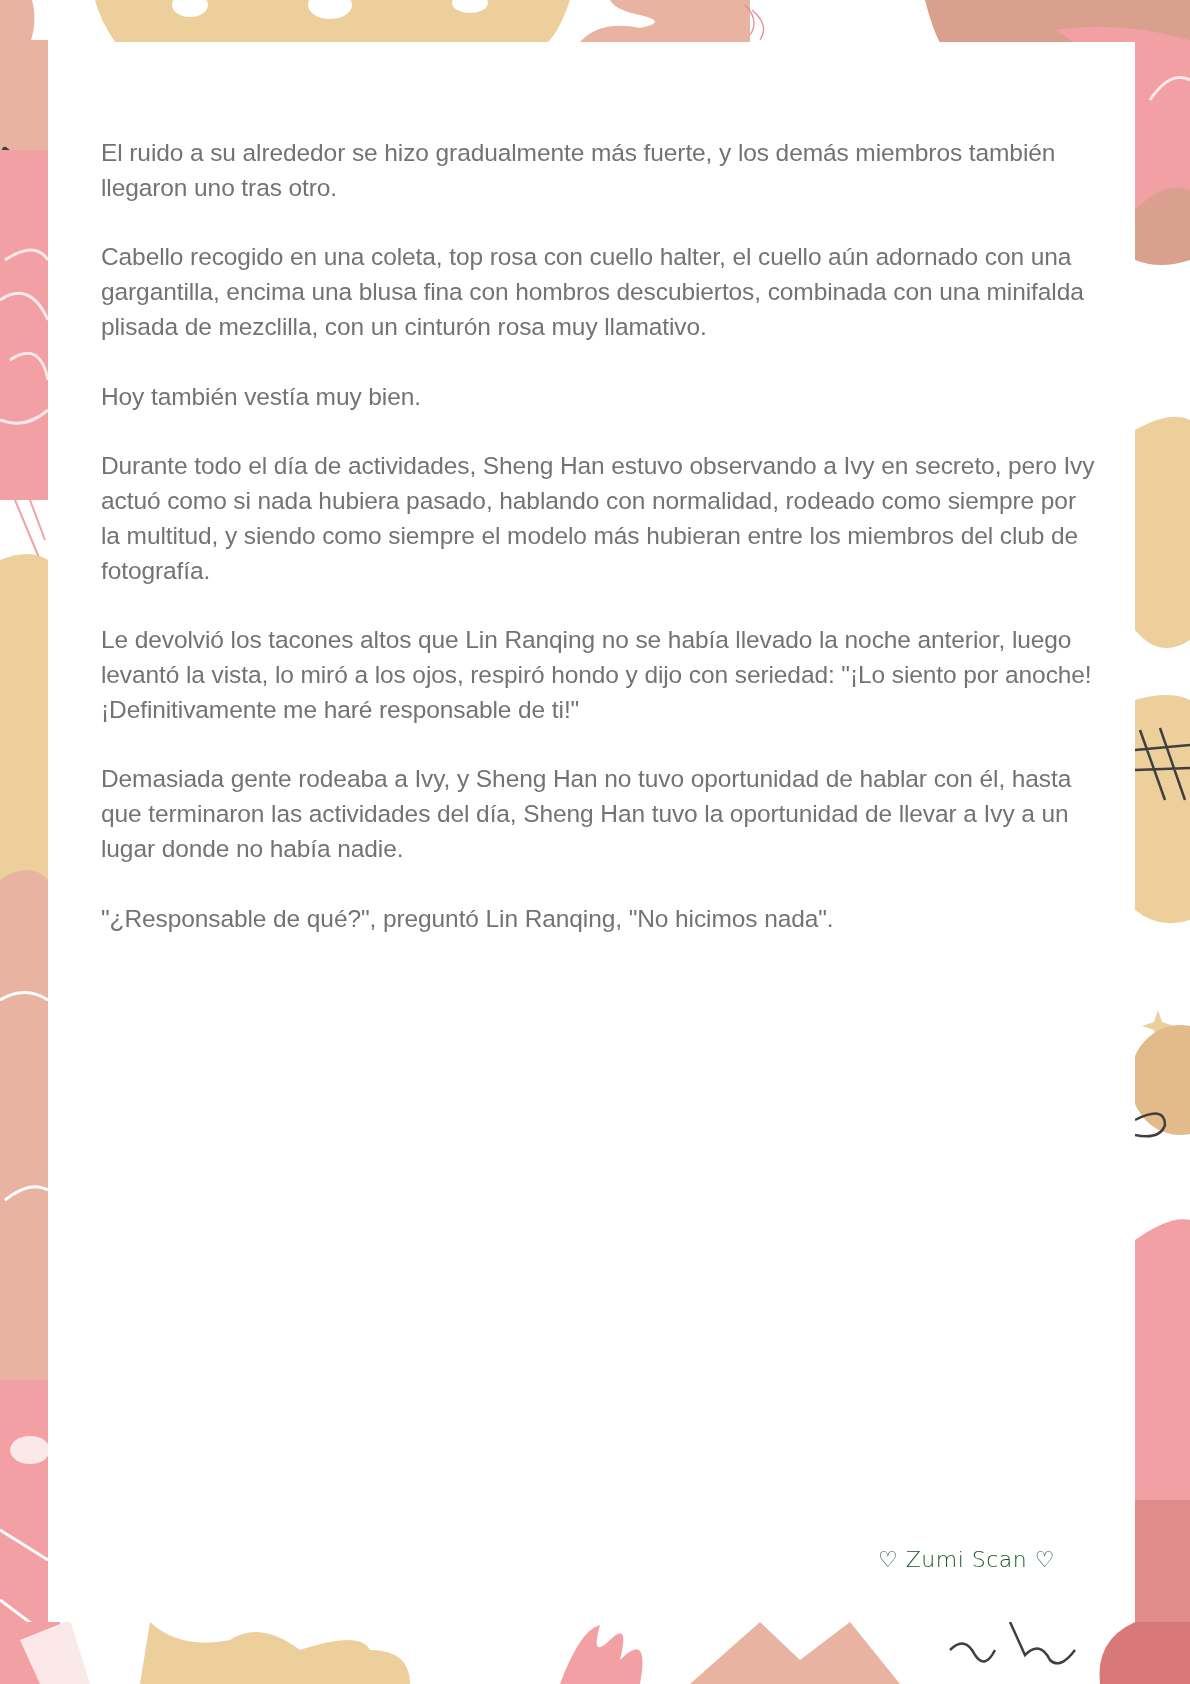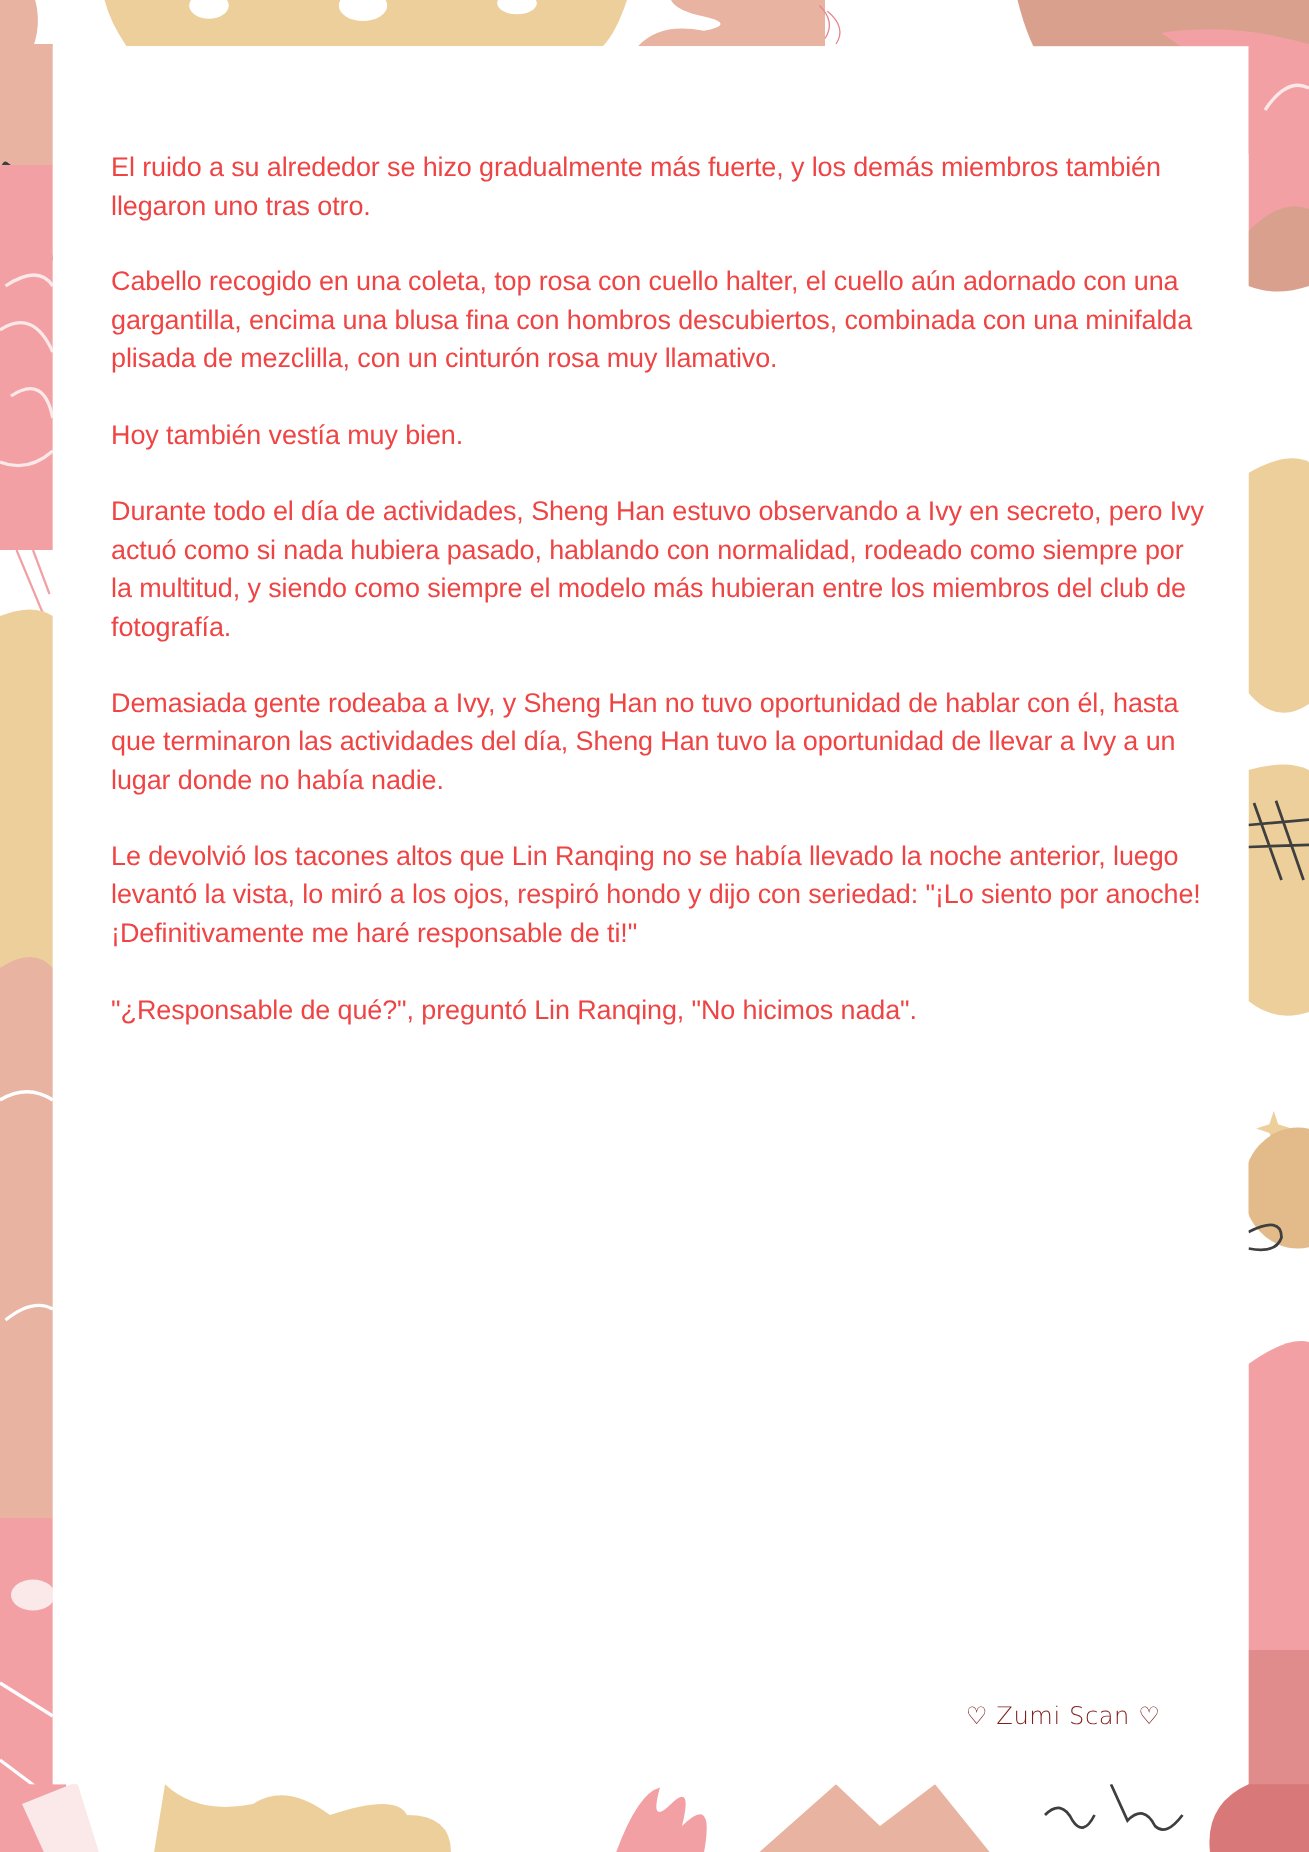--- a/index.html
+++ b/index.html
@@ -1,21 +1,21 @@
 <!DOCTYPE html>
 <html><head>
 <meta charset="utf-8">
 <style>
   html, body { margin:0; padding:0; }
   body { width:1190px; height:1684px; position:relative; overflow:hidden; background:#ffffff; font-family:"Liberation Sans", sans-serif; }
   .deco { position:absolute; }
   .page { position:absolute; left:48px; top:42px; width:1087px; height:1580px; background:#ffffff; }
-  .content { position:absolute; left:53px; top:94px; width:1000px; color:#ef4444; font-size:24.5px; line-height:34.8px; letter-spacing:-0.1px; }
+  .content { position:absolute; left:53px; top:94px; width:1000px; color:#737373; font-size:24.5px; line-height:34.8px; letter-spacing:-0.1px; }
   .content p { margin:0 0 34.8px 0; }
-  .signature { position:absolute; right:135px; top:1547px; color:#7f1d1d; font-size:22px; font-family:"DejaVu Sans", sans-serif; font-weight:300; letter-spacing:0.5px; }
+  .signature { position:absolute; right:135px; top:1547px; color:#14532d; font-size:22px; font-family:"DejaVu Sans", sans-serif; font-weight:300; letter-spacing:0.5px; }
 </style>
 </head>
 <body>
 
 <svg class="deco" width="1190" height="1684" viewBox="0 0 1190 1684" style="left:0;top:0;">
 
   <path d="M0 0 H32 Q40 30 22 60 Q5 100 18 130 L0 130 Z" fill="#e8b3a0"></path>
   <path d="M95 0 H570 Q560 30 548 42 H115 Q100 20 95 0 Z" fill="#edcf9c"></path>
   <ellipse cx="190" cy="5" rx="18" ry="12" fill="#ffffff"></ellipse>
   <ellipse cx="330" cy="5" rx="22" ry="14" fill="#ffffff"></ellipse>
@@ -57,19 +57,19 @@
   <path d="M950 1650 Q965 1635 975 1655 Q985 1670 995 1650 M1010 1622 L1025 1655 Q1040 1640 1050 1660 Q1060 1670 1075 1650" stroke="#3f3f3f" stroke-width="2.5" fill="none"></path>
   <path d="M1100 1684 Q1095 1640 1135 1622 H1190 V1684 Z" fill="#d97878"></path>
 </svg>
 
 <div class="page">
   <div class="content">
     <p>El ruido a su alrededor se hizo gradualmente más fuerte, y los demás miembros también llegaron uno tras otro.</p>
     <p>Cabello recogido en una coleta, top rosa con cuello halter, el cuello aún adornado con una gargantilla, encima una blusa fina con hombros descubiertos, combinada con una minifalda plisada de mezclilla, con un cinturón rosa muy llamativo.</p>
     <p>Hoy también vestía muy bien.</p>
     <p>Durante todo el día de actividades, Sheng Han estuvo observando a Ivy en secreto, pero Ivy actuó como si nada hubiera pasado, hablando con normalidad, rodeado como siempre por la multitud, y siendo como siempre el modelo más hubieran entre los miembros del club de fotografía.</p>
+    <p>Le devolvió los tacones altos que Lin Ranqing no se había llevado la noche anterior, luego levantó la vista, lo miró a los ojos, respiró hondo y dijo con seriedad: "¡Lo siento por anoche! ¡Definitivamente me haré responsable de ti!"</p>
     <p>Demasiada gente rodeaba a Ivy, y Sheng Han no tuvo oportunidad de hablar con él, hasta que terminaron las actividades del día, Sheng Han tuvo la oportunidad de llevar a Ivy a un lugar donde no había nadie.</p>
-    <p>Le devolvió los tacones altos que Lin Ranqing no se había llevado la noche anterior, luego levantó la vista, lo miró a los ojos, respiró hondo y dijo con seriedad: "¡Lo siento por anoche! ¡Definitivamente me haré responsable de ti!"</p>
     <p>"¿Responsable de qué?", preguntó Lin Ranqing, "No hicimos nada".</p>
   </div>
 </div>
 
 <div class="signature">♡ Zumi Scan ♡</div>
 
 </body></html>

